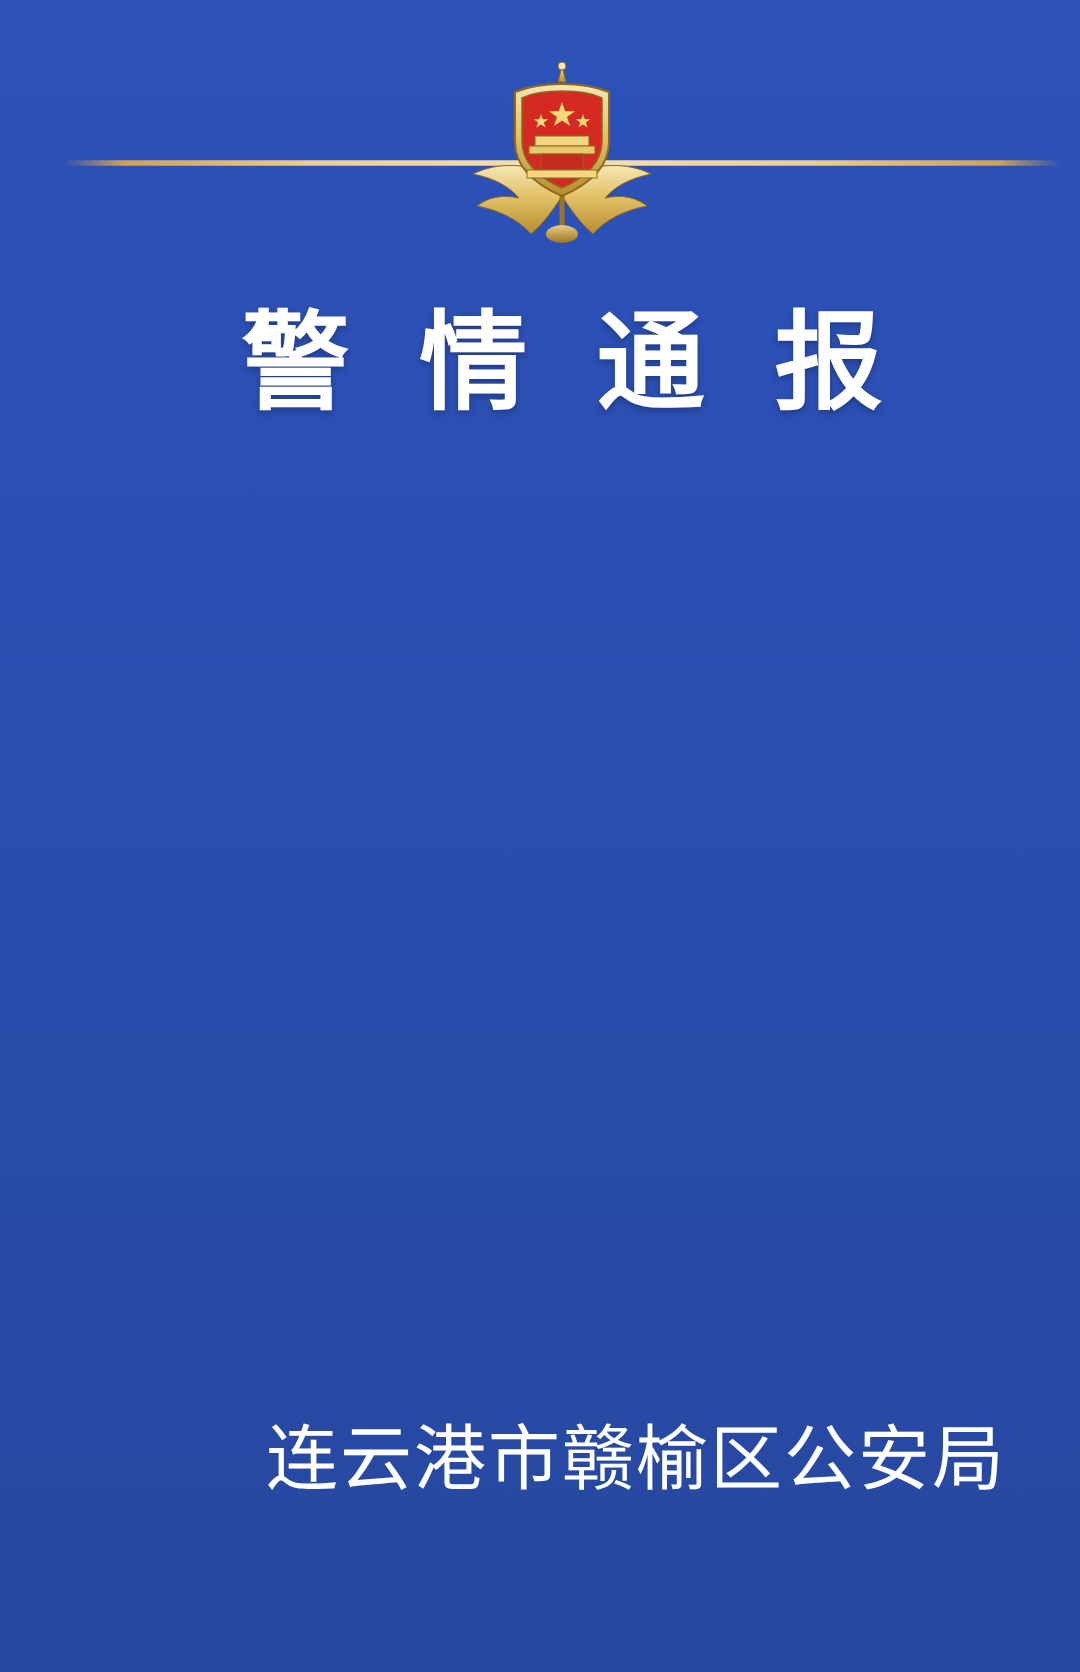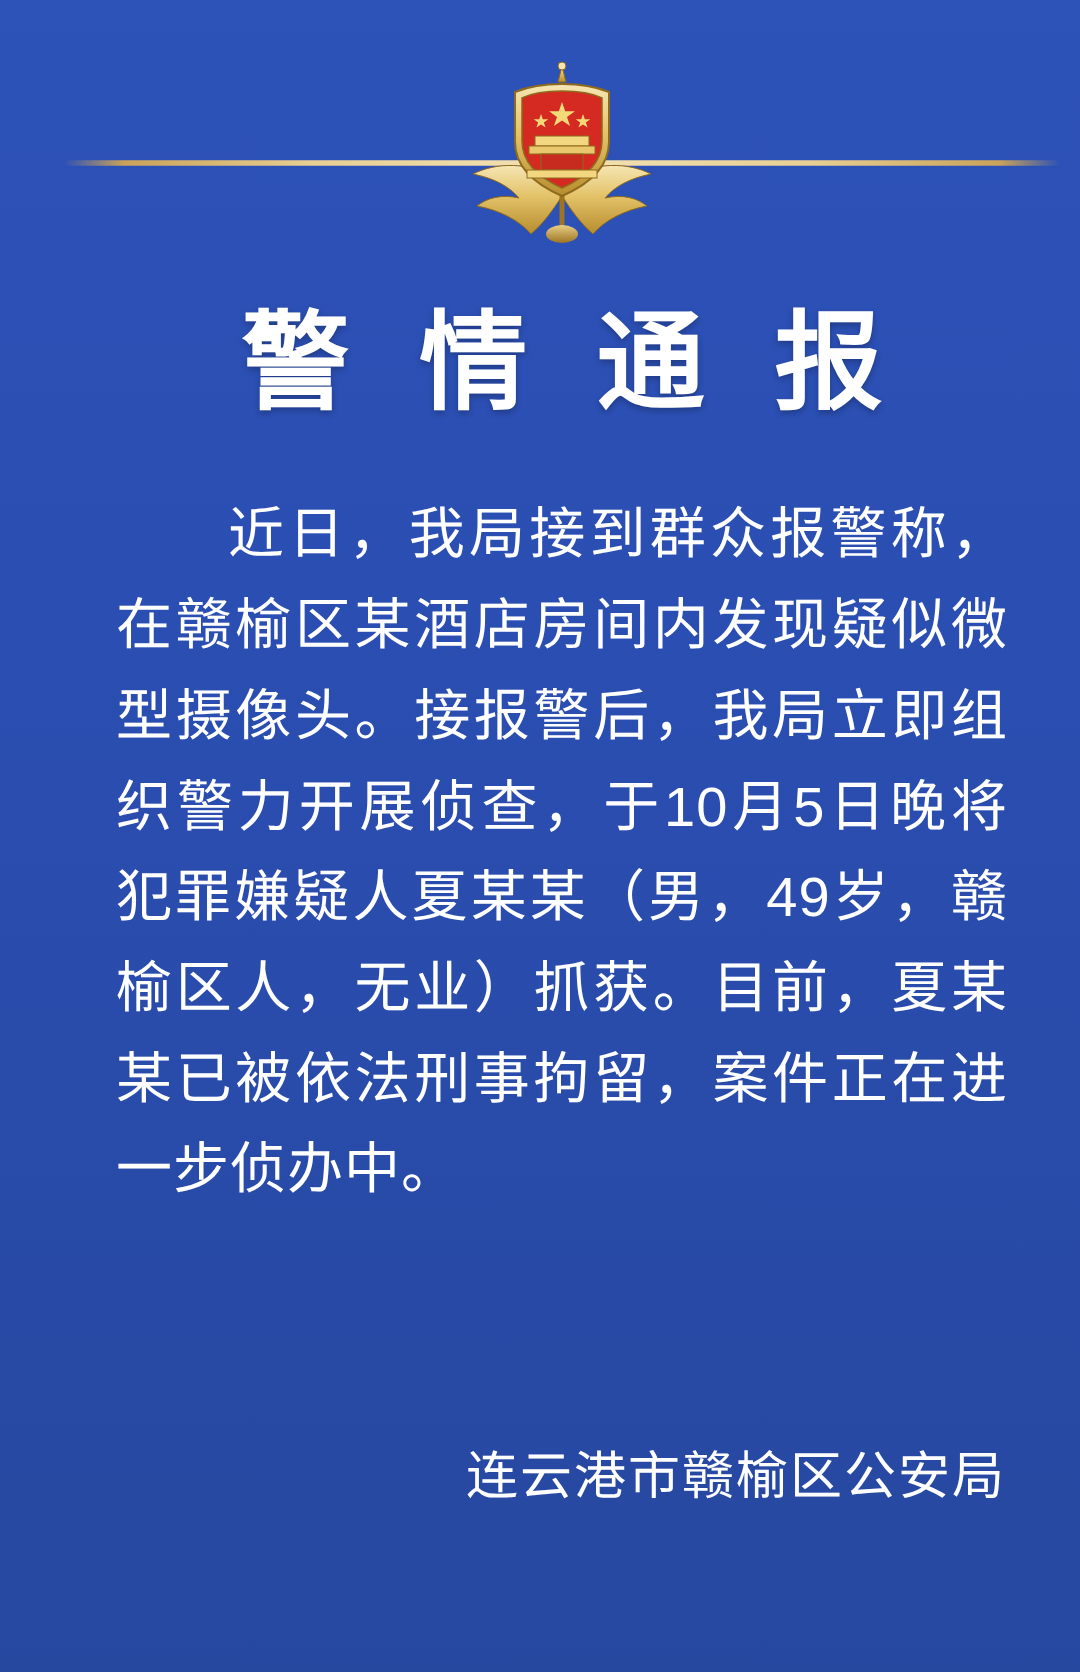--- a/index.html
+++ b/index.html
@@ -77,21 +77,21 @@
     text-indent: 2em;
     font-weight: 500;
     letter-spacing: 1px;
   }
   
   .signature {
     margin-top: auto;
     margin-right: 74px;
     margin-bottom: 150px;
     text-align: right;
-    font-size: 52px;
+    font-size: 72px;
     line-height: 1.75;
     letter-spacing: 2px;
   }
   .signature .date {
     margin-top: 10px;
   }
 </style>
 </head>
 <body>
 
@@ -141,19 +141,18 @@
         <rect x="70" y="112" width="70" height="8" fill="#f2d680" stroke="#8d6a1d" stroke-width="1"></rect>
 
         <path d="M105 8 L109 24 L101 24 Z" fill="url(#gold)" stroke="#8d6a1d" stroke-width="1"></path>
         <circle cx="105" cy="8" r="4" fill="#f6e6b4" stroke="#8d6a1d" stroke-width="1"></circle>
       </svg>
     </div>
   </div>
 
   <h1 class="title">警 情 通 报</h1>
 
-  <p class="body-text">近日，我局接到群众报警称，在赣榆区某酒店房间内发现疑似微型摄像头。接报警后，我局立即组织警力开展侦查，于10月5日晚将犯罪嫌疑人夏某某（男，49岁，赣榆区人，无业）抓获。目前，夏某某已被依法刑事拘留，案件正在进一步侦办中。</p>
 
   <div class="signature">
     <div class="issuer">连云港市赣榆区公安局</div>
   </div>
 
 </div>
 
 </body></html>

